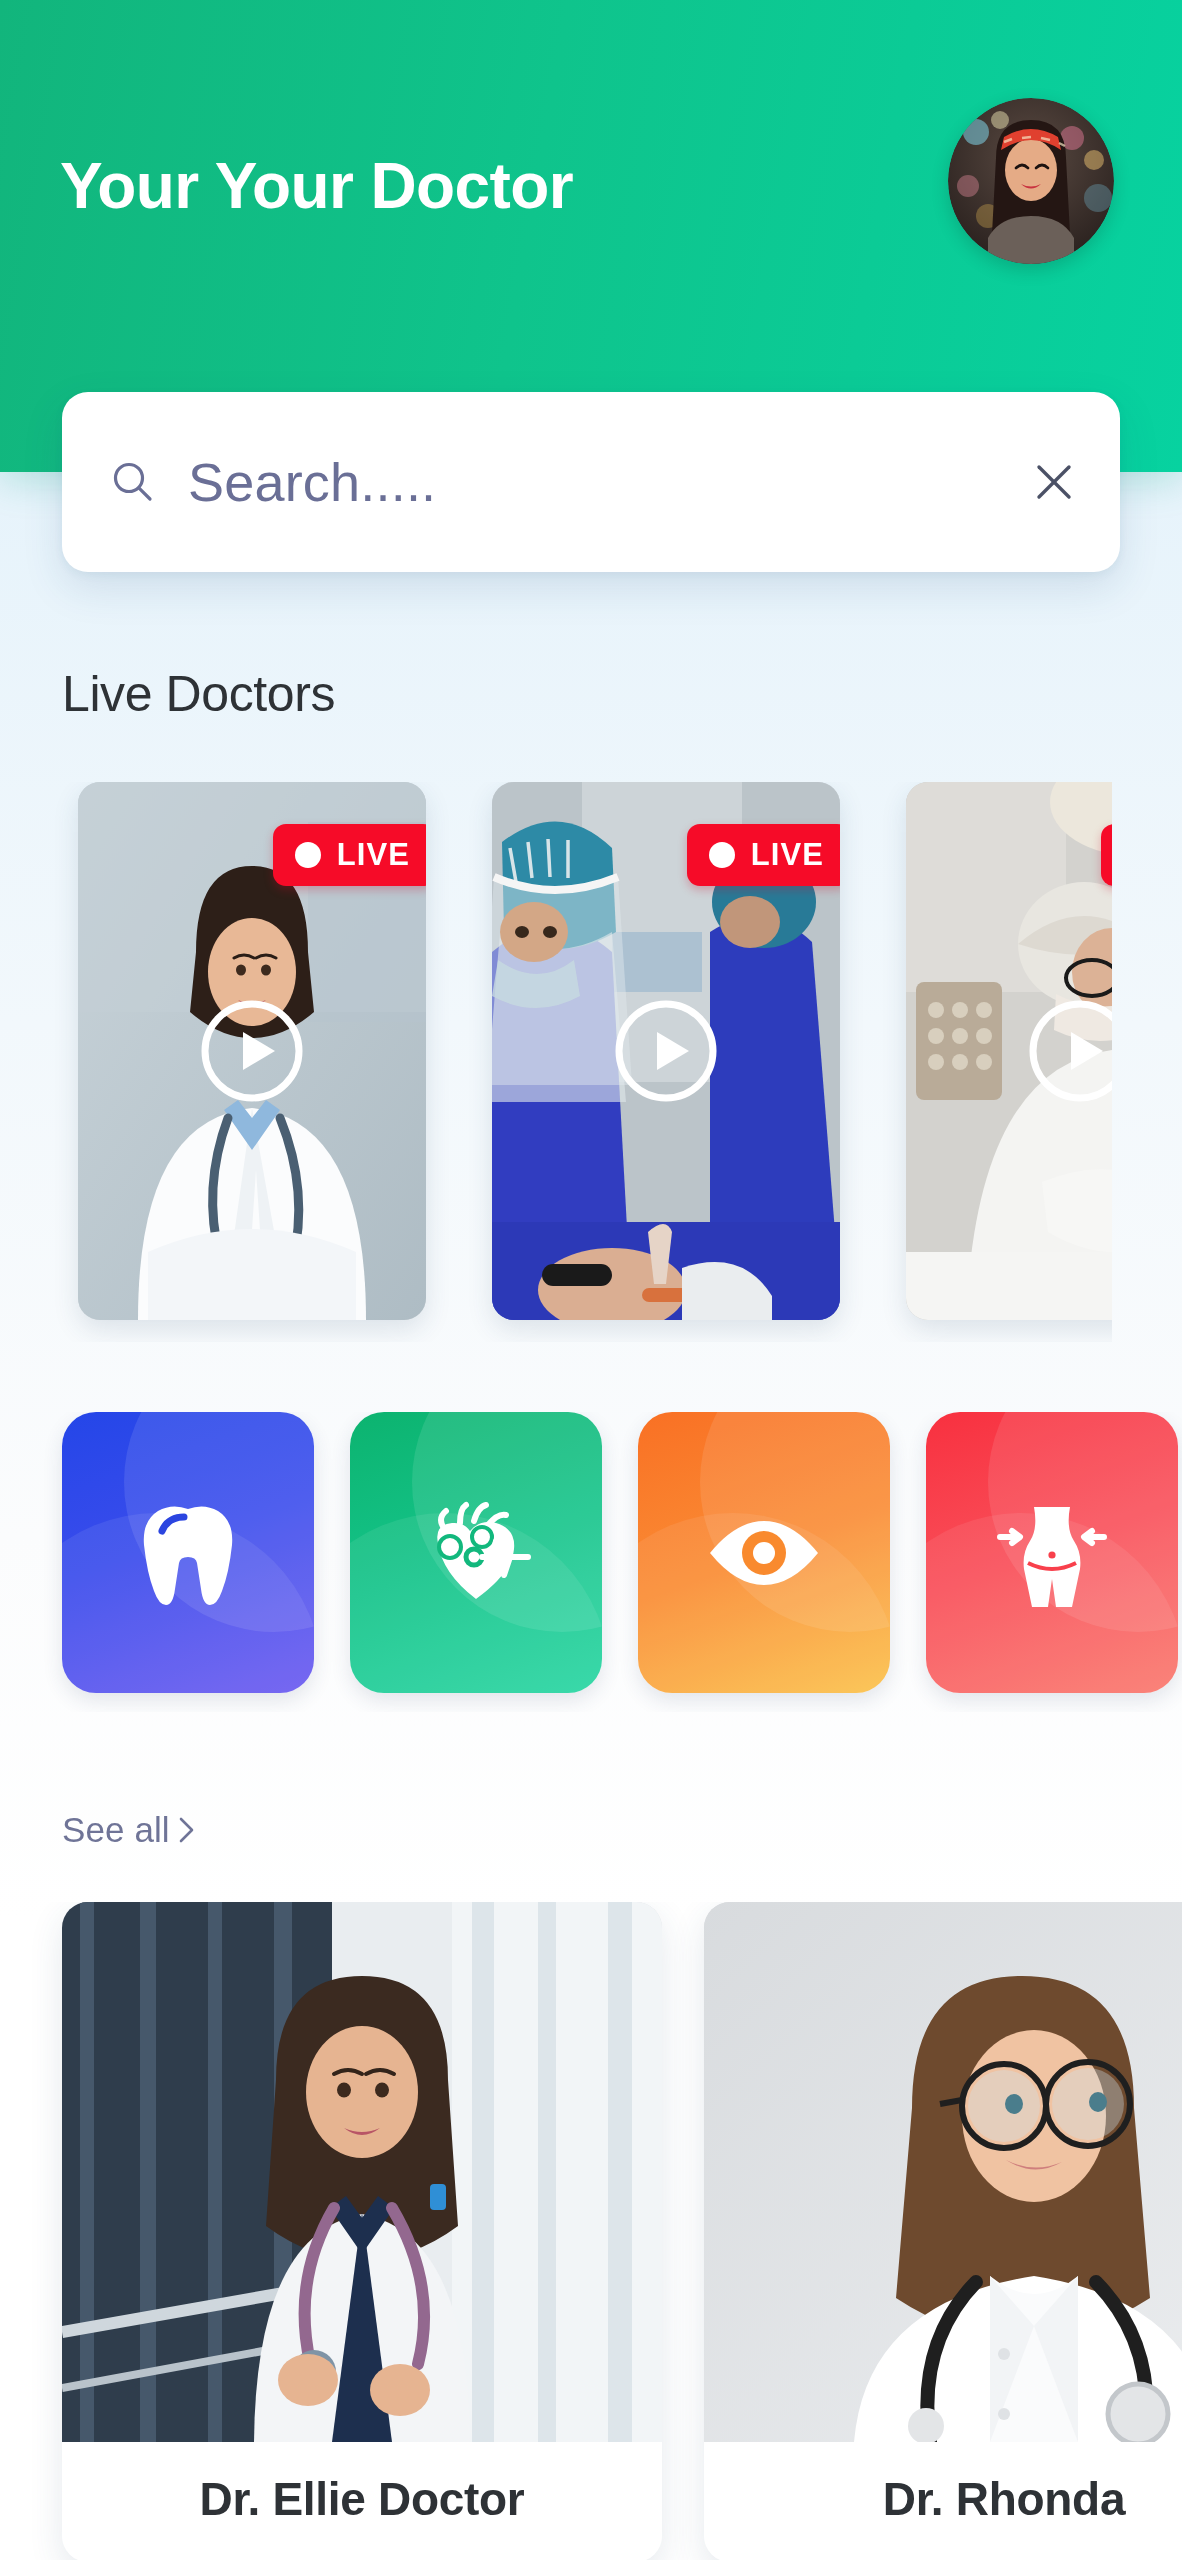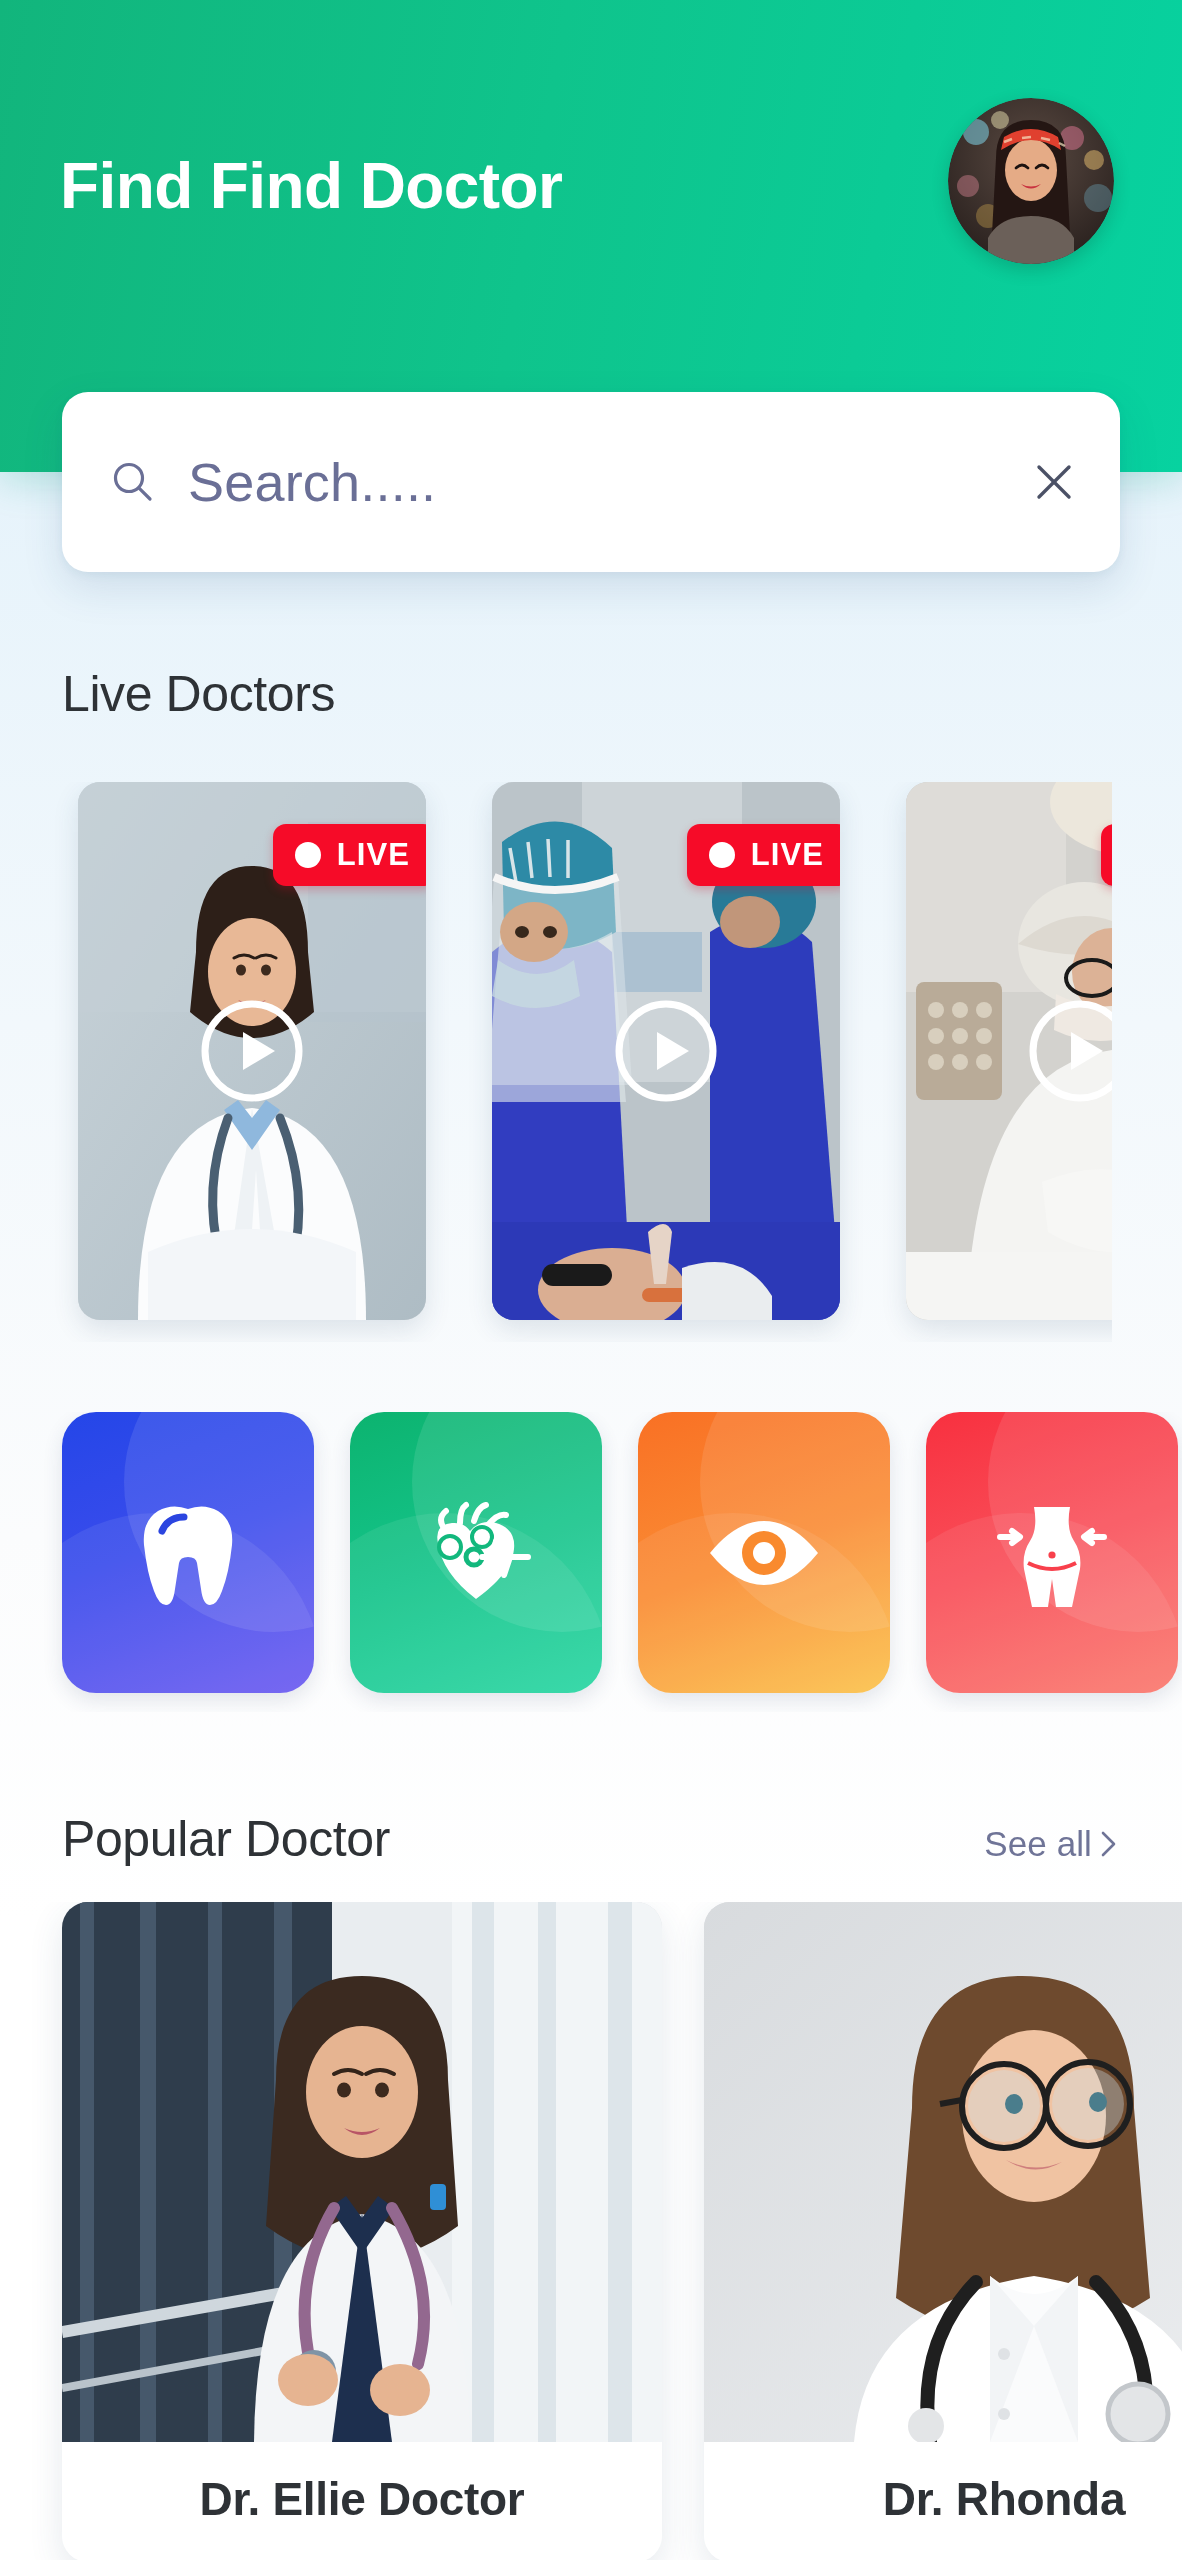--- a/index.html
+++ b/index.html
@@ -166,21 +166,21 @@
   }
 
   
   svg { display:block; }
 </style>
 </head>
 <body>
 
 <div class="header">
   <div class="hdr-inner">
-    <div class="title">Find Find Doctor</div>
+    <div class="title">Your Your Doctor</div>
   </div>
 
   <div class="avatar-wrap">
     <svg class="avatar-img" viewBox="0 0 166 166">
       <defs>
         <clipPath id="avclip">
             <circle cx="83" cy="83" r="83"></circle>
           </clipPath>
         <radialGradient id="bokeh" cx="50%" cy="35%" r="75%">
           <stop offset="0%" stop-color="#5a4a42"></stop>
@@ -404,21 +404,20 @@
       <path d="M42 14 l36 0 q-4 22 4 34 q8 12 6 28 l-8 38 l-16 0 l-4 -28 l-4 28 l-16 0 l-8 -38 q-2 -16 6 -28 q8 -12 4 -34 z" fill="#ffffff"></path>
       <path d="M36 70 q24 12 48 0" stroke="#f8404c" stroke-width="4" fill="none"></path>
       <circle cx="60" cy="62" r="3.6" fill="#f8404c"></circle>
       <path d="M8 44 l18 0 M20 38 l8 6 l-8 6" stroke="#ffffff" stroke-width="6" fill="none" stroke-linecap="round" stroke-linejoin="round"></path>
       <path d="M112 44 l-18 0 M100 38 l-8 6 l8 6" stroke="#ffffff" stroke-width="6" fill="none" stroke-linecap="round" stroke-linejoin="round"></path>
     </svg>
   </div>
 </div>
 
 <div class="section-head" id="pop-head">
-  <div class="section-title">Popular Doctor</div>
   <div class="see-all">
     <span>See all</span>
     <svg class="chev" viewBox="0 0 22 30">
       <path d="M5 4 L16 15 L5 26" fill="none" stroke="#6f7497" stroke-width="2.6" stroke-linecap="round" stroke-linejoin="round"></path>
     </svg>
   </div>
 </div>
 
 <div class="pop-rail">
 

